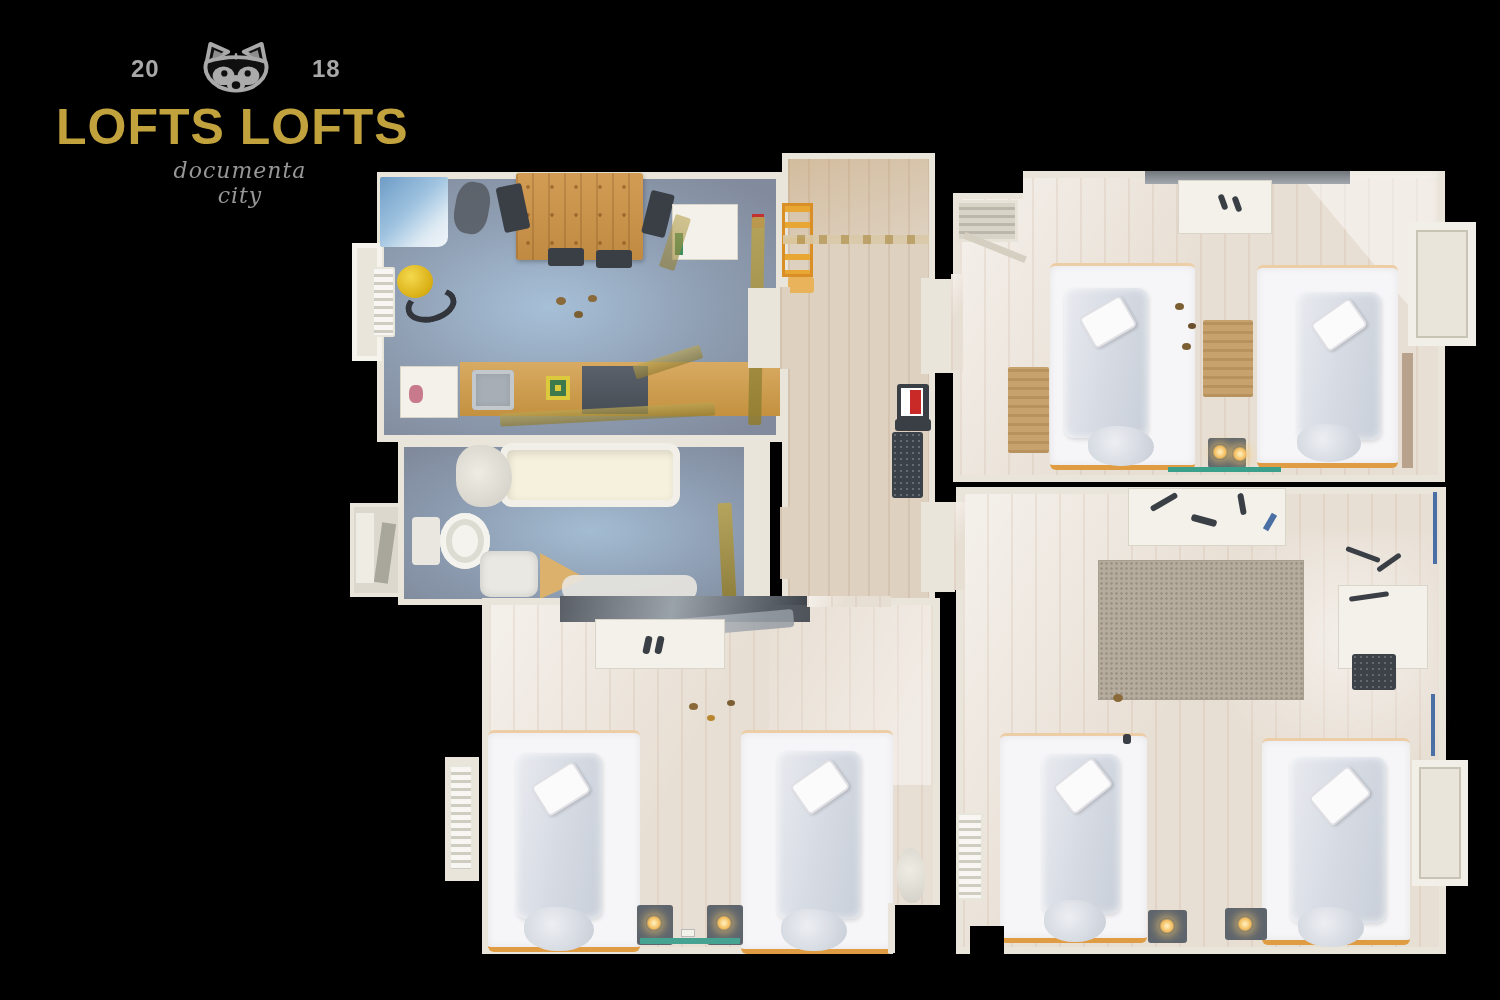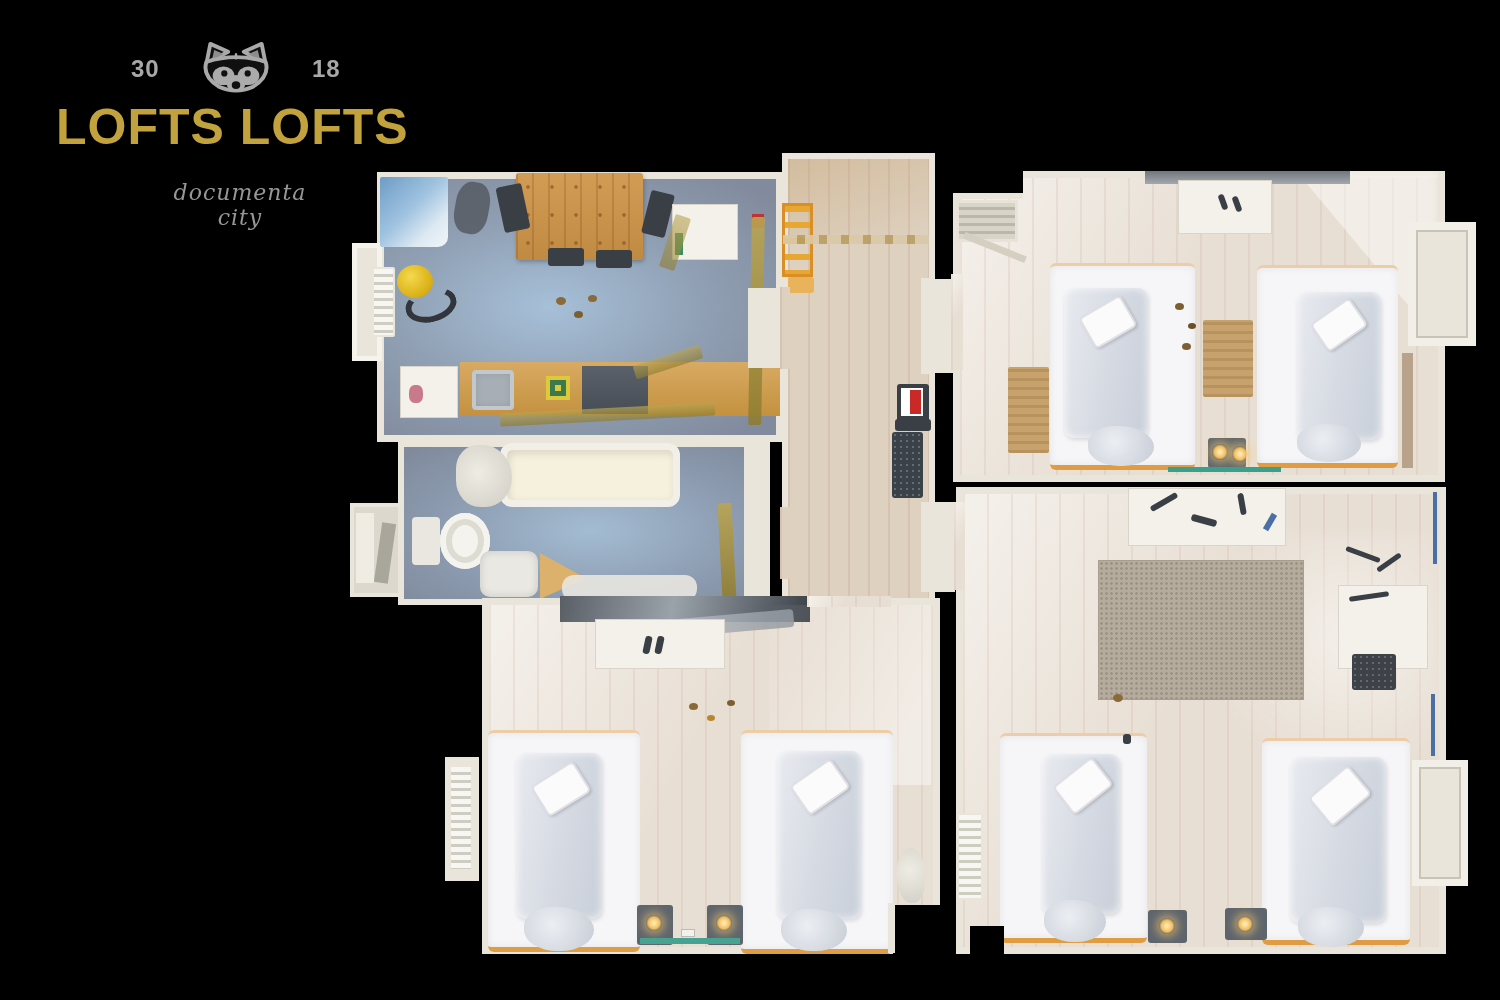--- a/index.html
+++ b/index.html
@@ -48,38 +48,38 @@
          background-size:auto,24px 28px,auto;border-radius:3px;box-shadow:1px 2px 4px rgba(0,0,0,.25);}
   .counter{background:linear-gradient(0deg,#c3913f,#d8aa62);}
   .whitebox{background:#f3f1ea;border:1px solid #d9d5c9;}
   .sun{pointer-events:none;}
 </style>
 </head>
 <body>
 
 <div id="stage">
 
-  <span class="year" style="left:131px;top:55px;">30</span>
+  <span class="year" style="left:131px;top:55px;">20</span>
   <svg class="f" style="left:197px;top:40px;" width="78" height="56" viewBox="0 0 100 72">
     <polygon points="12,30 17,5 40,15" fill="#101010" stroke="#a9a9a9" stroke-width="5" stroke-linejoin="round"></polygon>
     <polygon points="88,30 83,5 60,15" fill="#101010" stroke="#a9a9a9" stroke-width="5" stroke-linejoin="round"></polygon>
     <polygon points="19,26 22,13 34,18" fill="#8d8d8d"></polygon>
     <polygon points="81,26 78,13 66,18" fill="#8d8d8d"></polygon>
     <path d="M12 28 Q50 16 88 28 Q94 46 72 60 Q50 70 28 60 Q6 46 12 28 Z" fill="#101010" stroke="#a9a9a9" stroke-width="5" stroke-linejoin="round"></path>
     <line x1="50" y1="17" x2="50" y2="25" stroke="#a9a9a9" stroke-width="3"></line>
     <ellipse cx="34" cy="46" rx="14" ry="12" fill="#ababab"></ellipse>
     <ellipse cx="66" cy="46" rx="14" ry="12" fill="#ababab"></ellipse>
     <ellipse cx="50" cy="56" rx="12" ry="11" fill="#ababab"></ellipse>
     <circle cx="35" cy="43" r="4" fill="#101010"></circle>
     <circle cx="65" cy="43" r="4" fill="#101010"></circle>
     <ellipse cx="50" cy="58" rx="5.5" ry="5" fill="#101010"></ellipse>
   </svg>
   <span class="year" style="left:312px;top:55px;">18</span>
   <h1 class="brand-title" style="left:56px;top:98px;">LOFTS LOFTS</h1>
-  <div class="tagline" style="left:160px;top:180px;width:160px;">documenta city</div>
+  <div class="tagline" style="left:160px;top:158px;width:160px;">documenta city</div>
 
   <div class="f" style="left:0;top:0;width:1500px;height:1000px;">
 
     <div class="room bluefloor" style="left:377px;top:172px;width:406px;height:270px;">
       <div class="f cream" style="left:-32px;top:64px;width:30px;height:118px;box-shadow:inset 0 0 0 5px #f5f3ec;"></div>
       <div class="f" style="left:-4px;top:-2px;width:68px;height:70px;background:linear-gradient(135deg,#6e9cc6 0%,#9fc3e0 45%,#dce9f3 75%,#f2f6f9 100%);border-radius:2px 2px 10px 2px;"></div>
       <div class="f" style="left:71px;top:3px;width:34px;height:52px;background:#565b62;opacity:.85;border-radius:40%;transform:rotate(10deg);"></div>
       <div class="f table" style="left:132px;top:-6px;width:127px;height:87px;"></div>
       <div class="f darkitem" style="left:116px;top:6px;width:26px;height:46px;transform:rotate(-12deg);"></div>
       <div class="f darkitem" style="left:262px;top:13px;width:24px;height:44px;transform:rotate(14deg);"></div>

